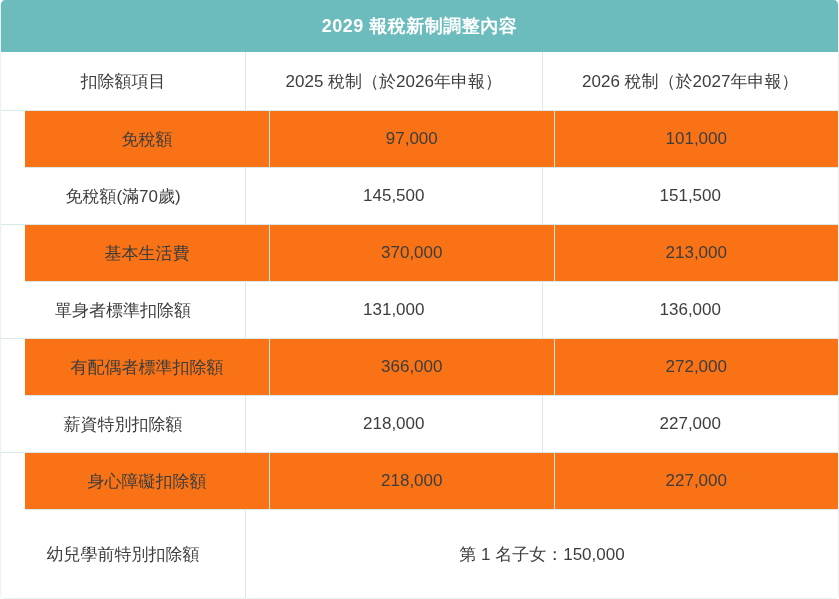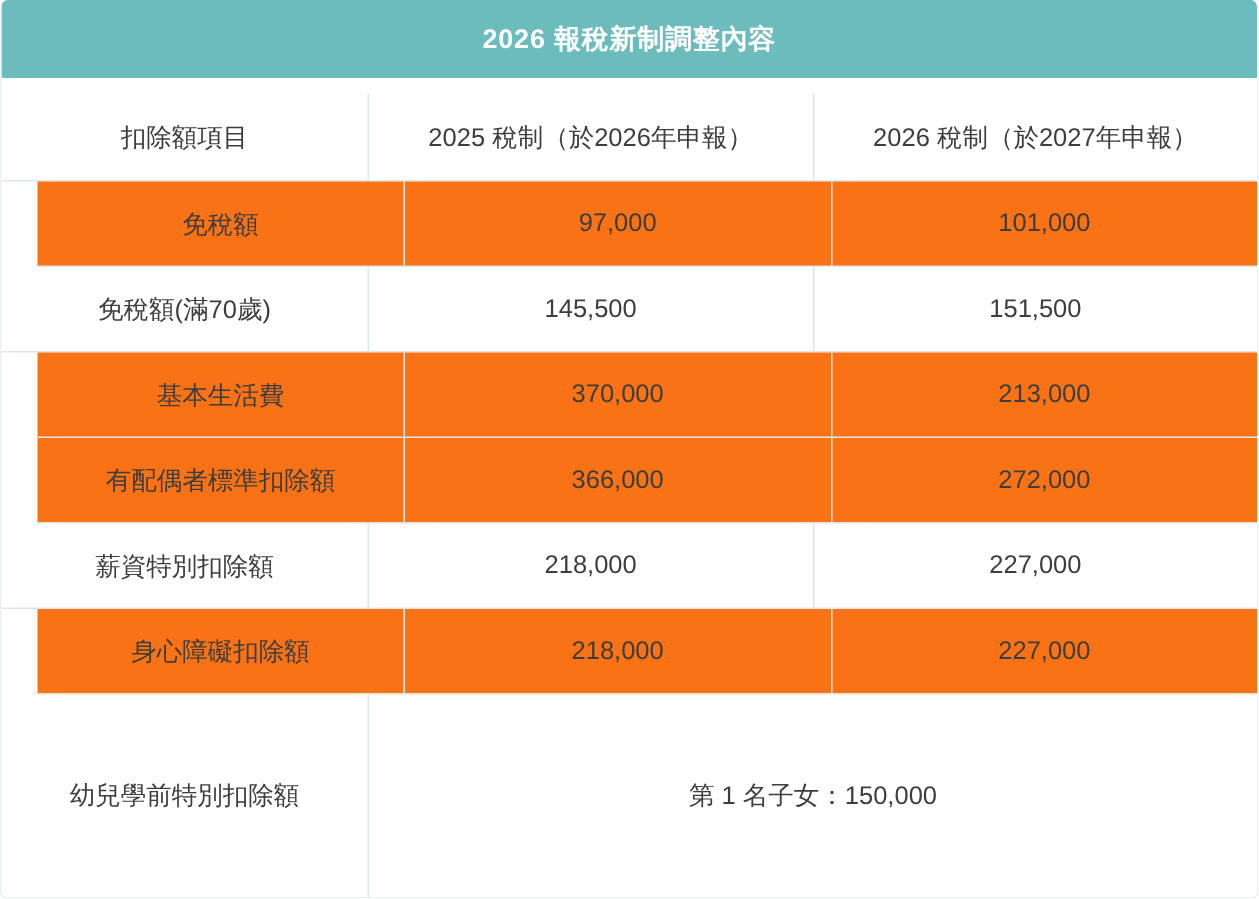--- a/index.html
+++ b/index.html
@@ -40,21 +40,20 @@
     display: flex;
     flex: 0 0 57px;
     height: 57px;
     border-bottom: 1px solid #d9e9ea;
     background: #ffffff;
   }
   .row.header-row {
     flex: 0 0 59px;
     height: 59px;
     font-size: 17px;
-    margin-top: 10px;
   }
   .row.alt {
     background: #f97316;
     margin-left: 24px;
   }
   .row.merged-row {
     flex: 1 1 auto;
     height: auto;
     border-bottom: none;
   }
@@ -84,21 +83,21 @@
     justify-content: center;
     line-height: 31px;
   }
 </style>
 </head>
 <body>
 
 <div class="tax-table">
 
   <div class="title-bar">
-    <span>2026 報稅新制調整內容</span>
+    <span>2029 報稅新制調整內容</span>
   </div>
 
   <div class="row header-row">
     <div class="cell label-col">扣除額項目</div>
     <div class="cell value-col mid">2025 稅制（於2026年申報）</div>
     <div class="cell value-col">2026 稅制（於2027年申報）</div>
   </div>
 
   <div class="row alt">
     <div class="cell label-col">免稅額</div>
@@ -111,20 +110,25 @@
     <div class="cell value-col mid">145,500</div>
     <div class="cell value-col">151,500</div>
   </div>
 
   <div class="row alt">
     <div class="cell label-col">基本生活費</div>
     <div class="cell value-col mid">370,000</div>
     <div class="cell value-col">213,000</div>
   </div>
 
+  <div class="row">
+    <div class="cell label-col">單身者標準扣除額</div>
+    <div class="cell value-col mid">131,000</div>
+    <div class="cell value-col">136,000</div>
+  </div>
 
   <div class="row alt">
     <div class="cell label-col">有配偶者標準扣除額</div>
     <div class="cell value-col mid">366,000</div>
     <div class="cell value-col">272,000</div>
   </div>
 
   <div class="row">
     <div class="cell label-col">薪資特別扣除額</div>
     <div class="cell value-col mid">218,000</div>

